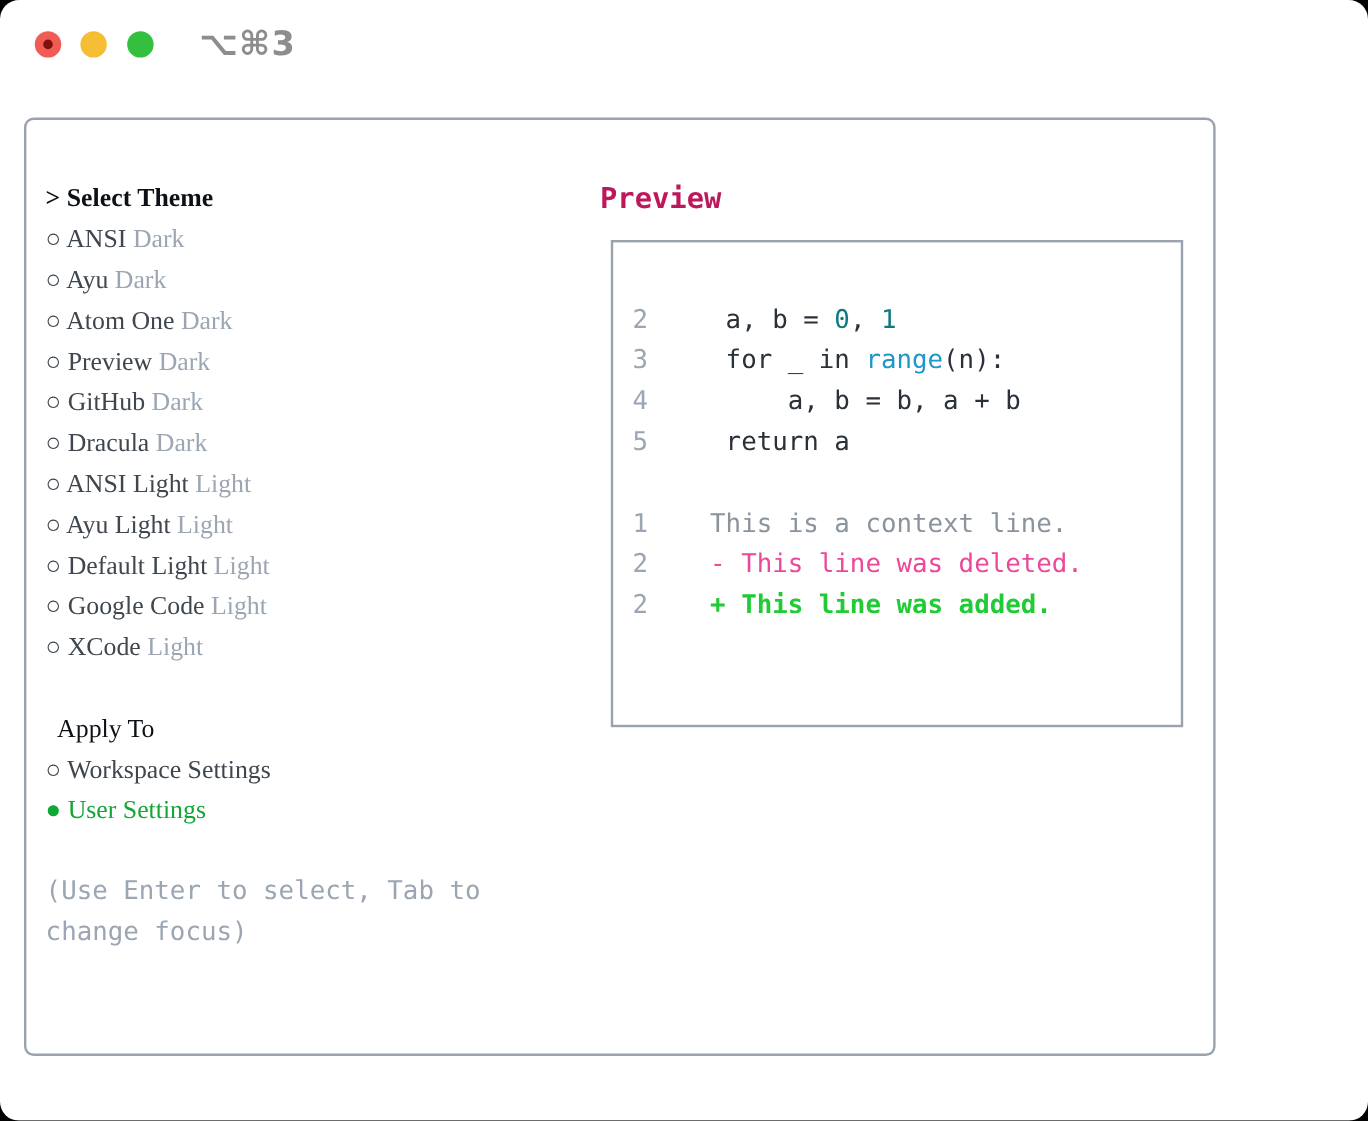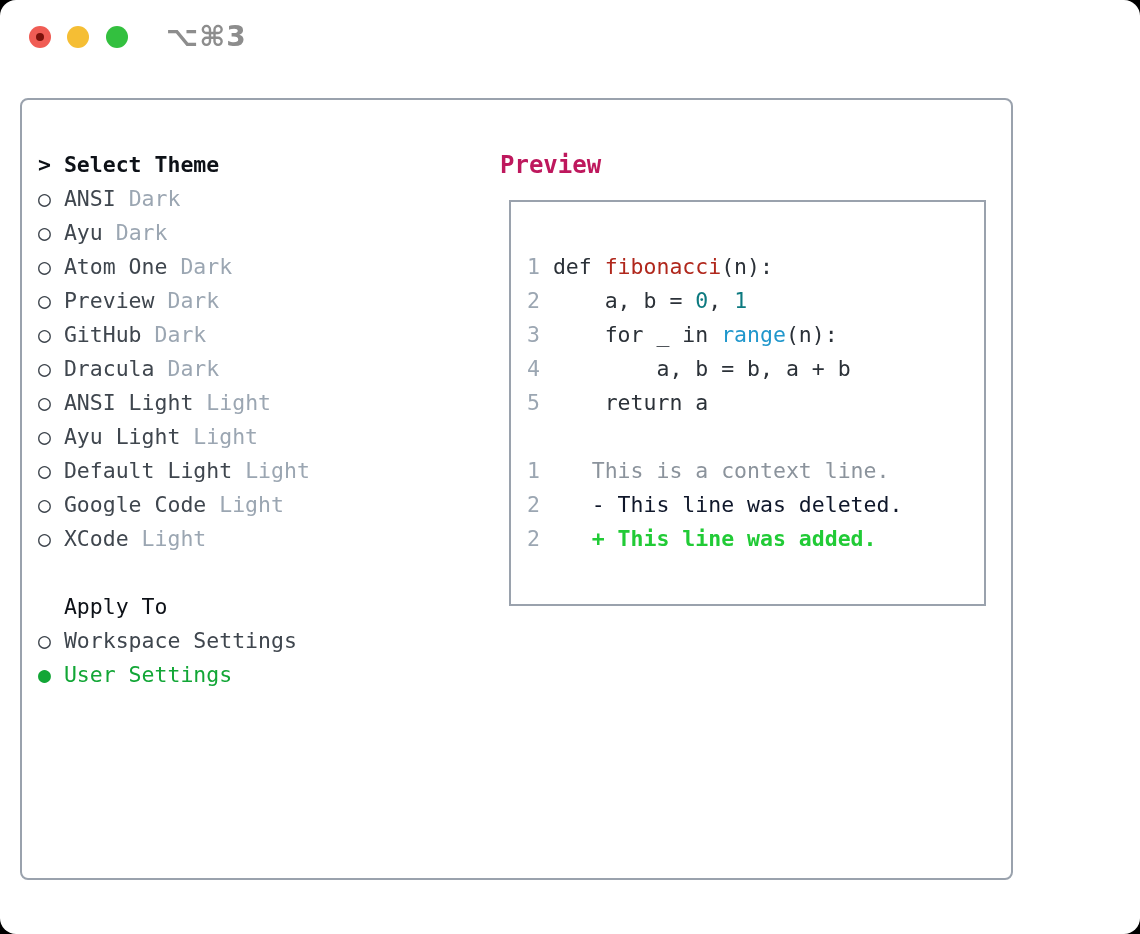--- a/index.html
+++ b/index.html
@@ -14,41 +14,41 @@
   .tl-min{left:67px;background:#f5be34;}
   .tl-zoom{left:106px;background:#33c03f;}
   .win-title{position:absolute;left:166px;top:20px;height:34px;line-height:34px;
              font-family:"DejaVu Sans",sans-serif;font-weight:bold;font-size:28px;color:#8d8d8d;letter-spacing:1px;}
 
   
   .panel{position:absolute;left:20px;top:98px;width:993px;height:782px;box-sizing:border-box;
          background:#fff;border:2px solid #9aa2ad;border-radius:8px;}
 
   .col-left{position:absolute;left:16px;top:48px;font-size:21.5px;color:#3f464e;}
-  .row{height:34px;line-height:34px;white-space:pre;}
+  .row{height:34px;line-height:34px;white-space:pre;font-family:Liberation Serif, serif;}
   .row .mk{color:#3f464e;}
   .row.hdr{font-weight:bold;color:#0d1117;}
   .row.hdr .mk{color:#0d1117;}
   .row.sel .nm,.row.sel .mk{color:#12a636;}
   .row .sfx{color:#9ba6b2;}
   .row.spacer{height:34px;}
   .hint{width:29ch;line-height:34px;font-size:21.5px;color:#9ba6b2;white-space:pre-wrap;}
 
   .preview-title{position:absolute;left:478px;top:48px;height:34px;line-height:34px;
                  font-size:24px;font-weight:bold;color:#be185d;}
   .preview-box{position:absolute;left:487px;top:100px;width:477px;height:406px;box-sizing:border-box;
                border:2px solid #9aa2ad;background:#fff;padding:48px 0 0 16px;overflow:hidden;}
   .cl{height:34px;line-height:34px;white-space:pre;font-size:21.5px;}
   .cl .ln{color:#9ba6b2;}
   .s-code{color:#2b3138;}
   .s-function{color:#b0271c;}
   .s-number{color:#0d7a80;}
   .s-builtin{color:#2097cc;}
   .s-context{color:#8b939c;}
-  .s-deleted{color:#0f172a;}
+  .s-deleted{color:#ec4899;}
   .s-added{color:#21cb36;font-weight:bold;}
 </style>
 </head>
 <body>
 
 <div class="stage">
   <div class="window">
 
     <div class="tl tl-close">
       <div class="dot"></div>
@@ -80,27 +80,27 @@
 
         <div class="row"><span class="mk">  </span><span class="nm" style="color:#0d1117">Apply To</span></div>
 
         <div id="apply-list">
             <div class="row"><span class="mk">○ </span><span class="nm">Workspace Settings</span></div>
             <div class="row sel"><span class="mk">● </span><span class="nm">User Settings</span></div>
           </div>
 
         <div class="row spacer"> </div>
 
+        <div class="hint">(Use Enter to select, Tab to change focus)</div>
       </div>
 
       <div class="preview-title">Preview</div>
 
       <div class="preview-box">
         <div id="code-lines">
-            <div class="cl"><span class="ln">1 </span><span class="s-code">def </span><span class="s-function">fibonacci</span><span class="s-code">(n):</span></div>
             <div class="cl"><span class="ln">2 </span><span class="s-code">    a, b = </span><span class="s-number">0</span><span class="s-code">, </span><span class="s-number">1</span></div>
             <div class="cl"><span class="ln">3 </span><span class="s-code">    for _ in </span><span class="s-builtin">range</span><span class="s-code">(n):</span></div>
             <div class="cl"><span class="ln">4 </span><span class="s-code">        a, b = b, a + b</span></div>
             <div class="cl"><span class="ln">5 </span><span class="s-code">    return a</span></div>
             <div class="cl"><span class="ln"> </span></div>
             <div class="cl"><span class="ln">1 </span><span class="s-context">   This is a context line.</span></div>
             <div class="cl"><span class="ln">2 </span><span class="s-deleted">   - This line was deleted.</span></div>
             <div class="cl"><span class="ln">2 </span><span class="s-added">   + This line was added.</span></div>
           </div>
       </div>

